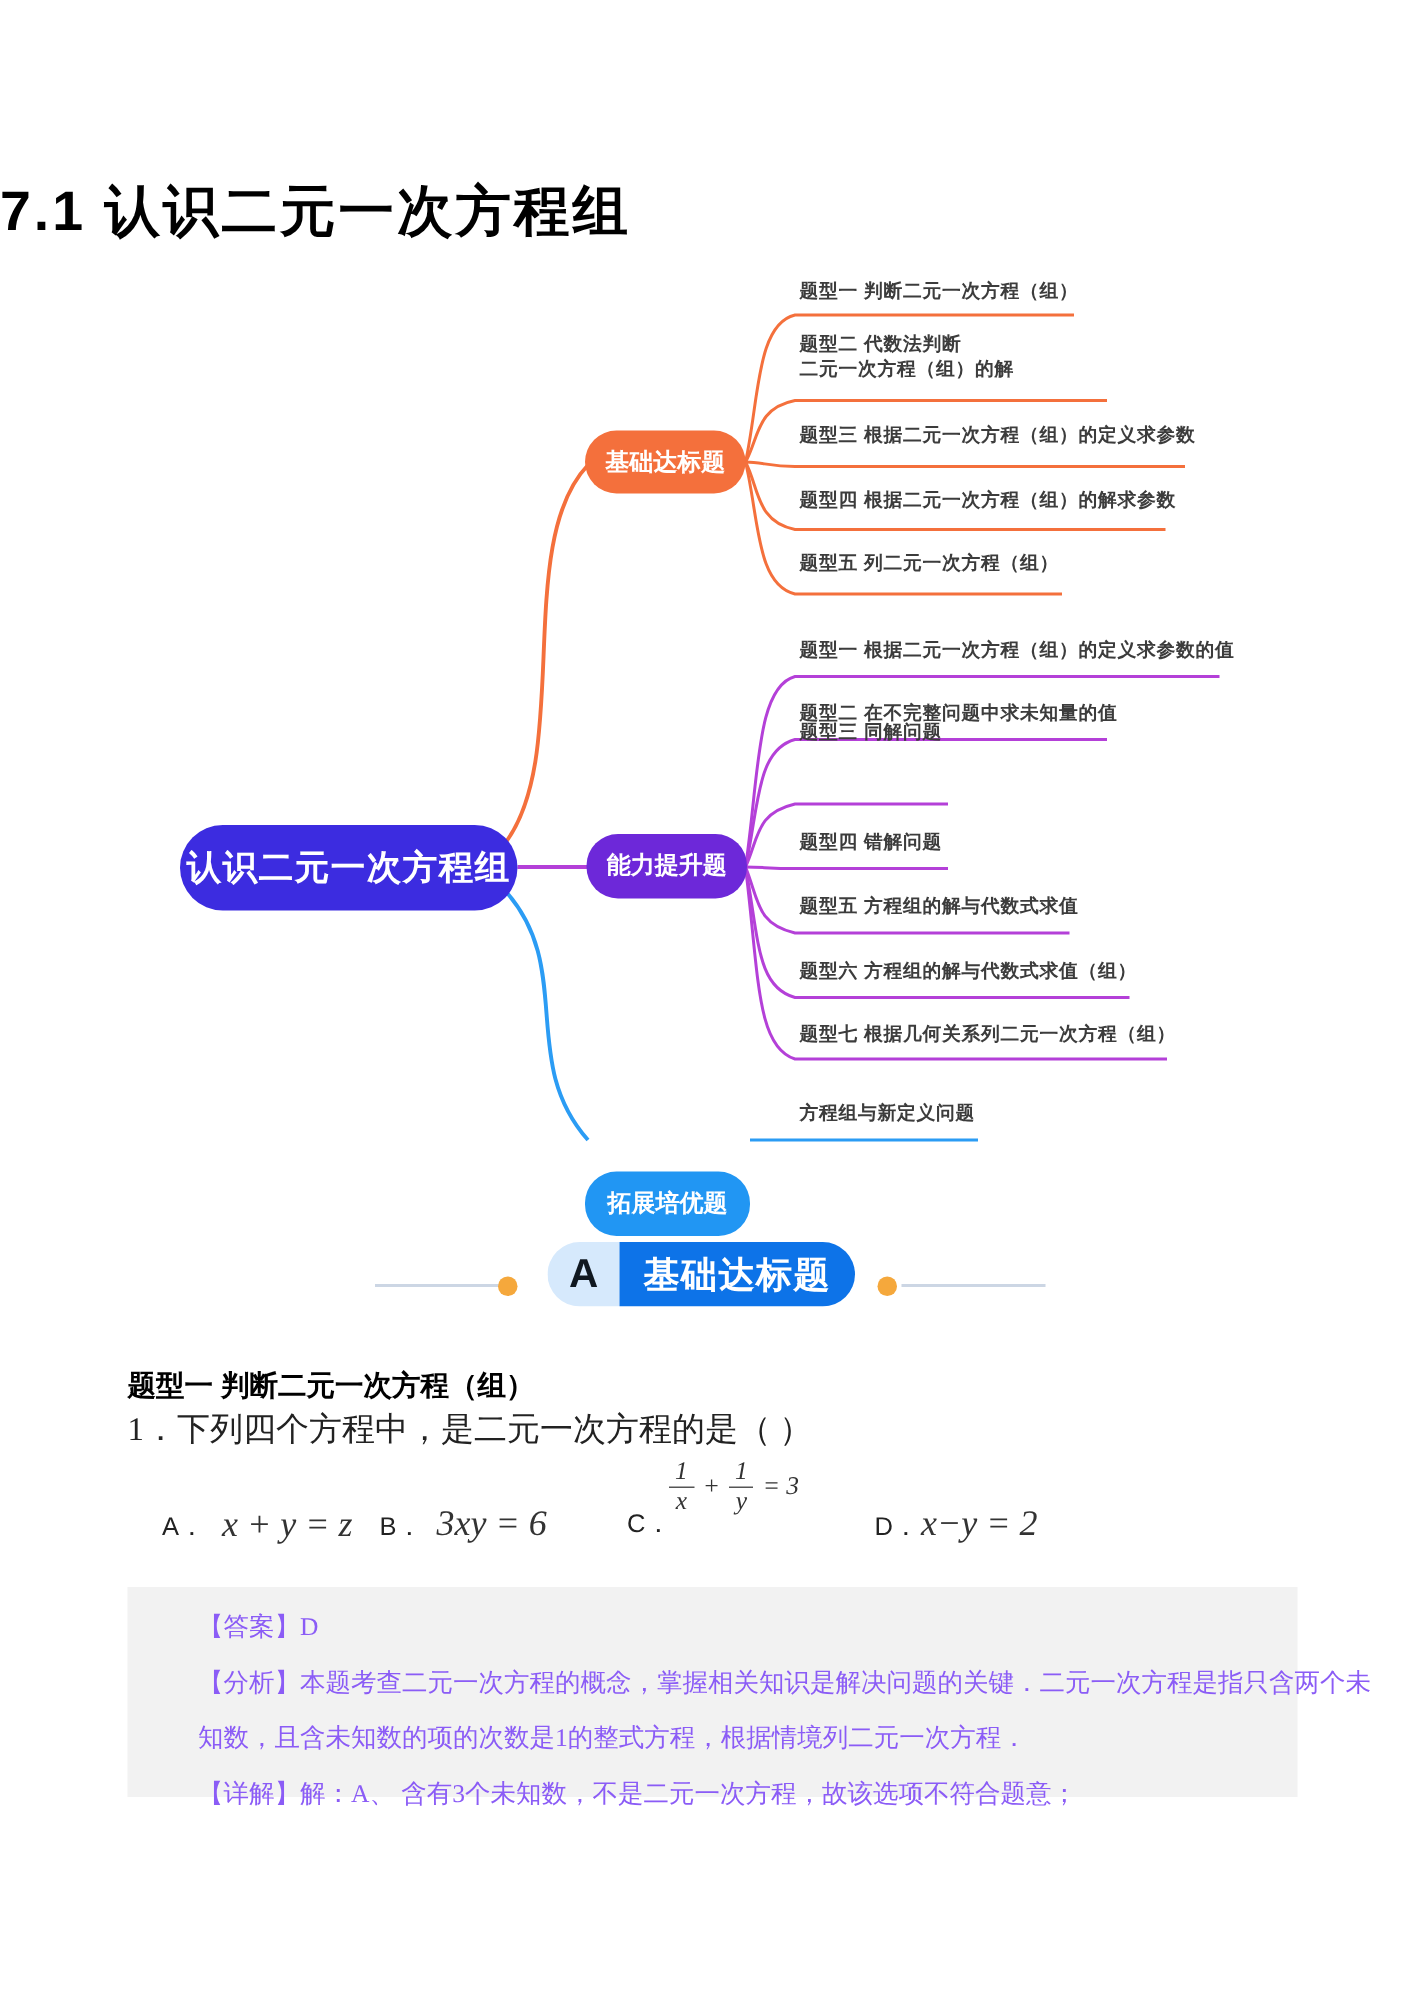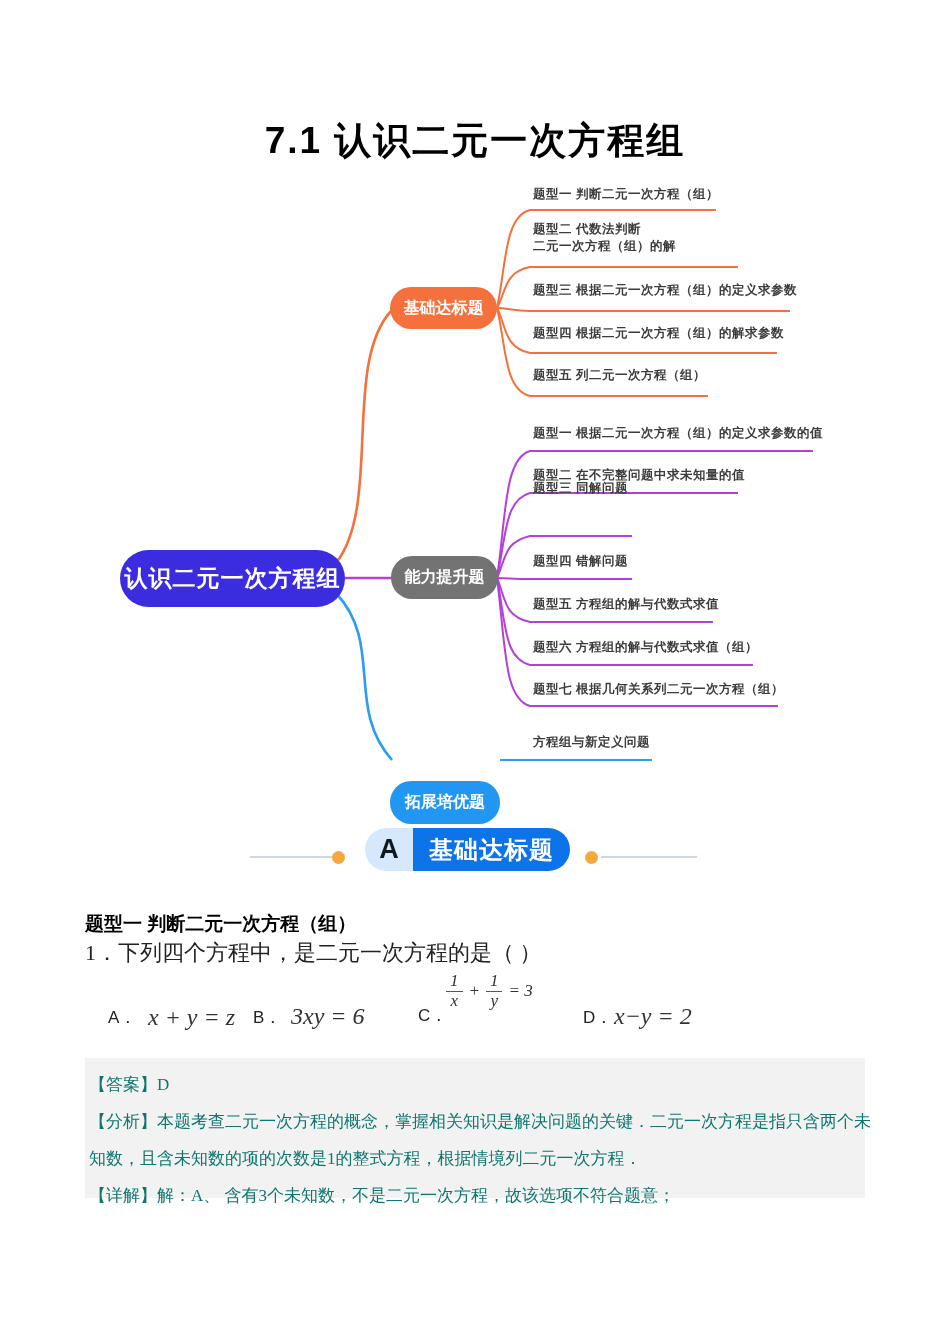--- a/index.html
+++ b/index.html
@@ -1,30 +1,30 @@
 <!DOCTYPE html>
 <html><head>
 <meta charset="utf-8">
 <style>
   html,body{margin:0;padding:0;background:#ffffff;}
   .page{position:relative;width:950px;height:1344px;background:#fff;overflow:hidden;
         font-family:"Liberation Sans",sans-serif;color:#222;}
   .abs{position:absolute;}
 
   
-  .doc-title{left:0;top:116px;width:950px;text-align:center;font-size:37px;font-weight:bold;
+  .doc-title{left:0;top:116px;width:950px;font-size:37px;font-weight:bold;
              color:#000;letter-spacing:2px;}
 
   
   .mm-svg{left:0;top:0;width:950px;height:820px;}
   .mm-node{display:flex;align-items:center;justify-content:center;color:#fff;font-weight:bold;}
   .mm-root{left:120px;top:550px;width:225px;height:57px;background:#3c2ce0;border-radius:29px;
            font-size:23px;letter-spacing:1px;}
   .mm-b1{left:390px;top:287px;width:107px;height:42px;background:#f4703c;border-radius:21px;font-size:16px;}
-  .mm-b2{left:391px;top:556px;width:107px;height:43px;background:#737373;border-radius:21px;font-size:16px;}
+  .mm-b2{left:391px;top:556px;width:107px;height:43px;background:#6d28d9;border-radius:21px;font-size:16px;}
   .mm-b3{left:390px;top:781px;width:110px;height:43px;background:#2196f3;border-radius:21px;font-size:16px;}
   .leaf{left:533px;font-size:12.5px;font-weight:600;color:#3c3c3c;letter-spacing:0.5px;
         white-space:pre-line;line-height:17px;}
 
   
   .hr-line{height:2px;background:#ccd6e4;top:856px;}
   .dot{width:13px;height:13px;border-radius:50%;background:#f5a83c;top:851px;}
   .banner-pill{left:365px;top:828px;width:205px;height:43px;border-radius:22px;overflow:hidden;display:flex;}
   .banner-a{width:48px;background:#d6e9fc;display:flex;align-items:center;justify-content:center;
             font-size:27px;font-weight:bold;color:#101820;}
@@ -39,22 +39,22 @@
   .formula{font-size:24px;font-style:italic;font-family:"Liberation Serif",serif;color:#333;}
   .mathrow{display:inline-flex;align-items:center;gap:6px;font-family:"Liberation Serif",serif;
            font-style:italic;font-size:17px;color:#333;}
   .frac{display:inline-block;text-align:center;}
   .frac .num{display:block;border-bottom:1.2px solid #555;padding:0 4px;line-height:1.1;}
   .frac .den{display:block;line-height:1.1;}
 
   
   .answer-block{left:85px;top:1058px;width:780px;height:140px;background:#f2f2f2;
                 padding:8px 0 0 4px;box-sizing:border-box;}
-  .answer-line{font-size:17px;line-height:37px;font-family:"Liberation Serif",serif;color:#0f766e;
-               white-space:nowrap;}
+  .answer-line{font-size:17px;line-height:37px;font-family:"Liberation Serif",serif;color:#8b5cf6;
+               white-space:nowrap;margin-left:43px;}
 </style>
 </head>
 <body>
 
 <div class="page">
 
   <div class="abs doc-title">7.1 认识二元一次方程组</div>
 
   <svg class="abs mm-svg" viewBox="0 0 950 820" fill="none" xmlns="http://www.w3.org/2000/svg">
 

